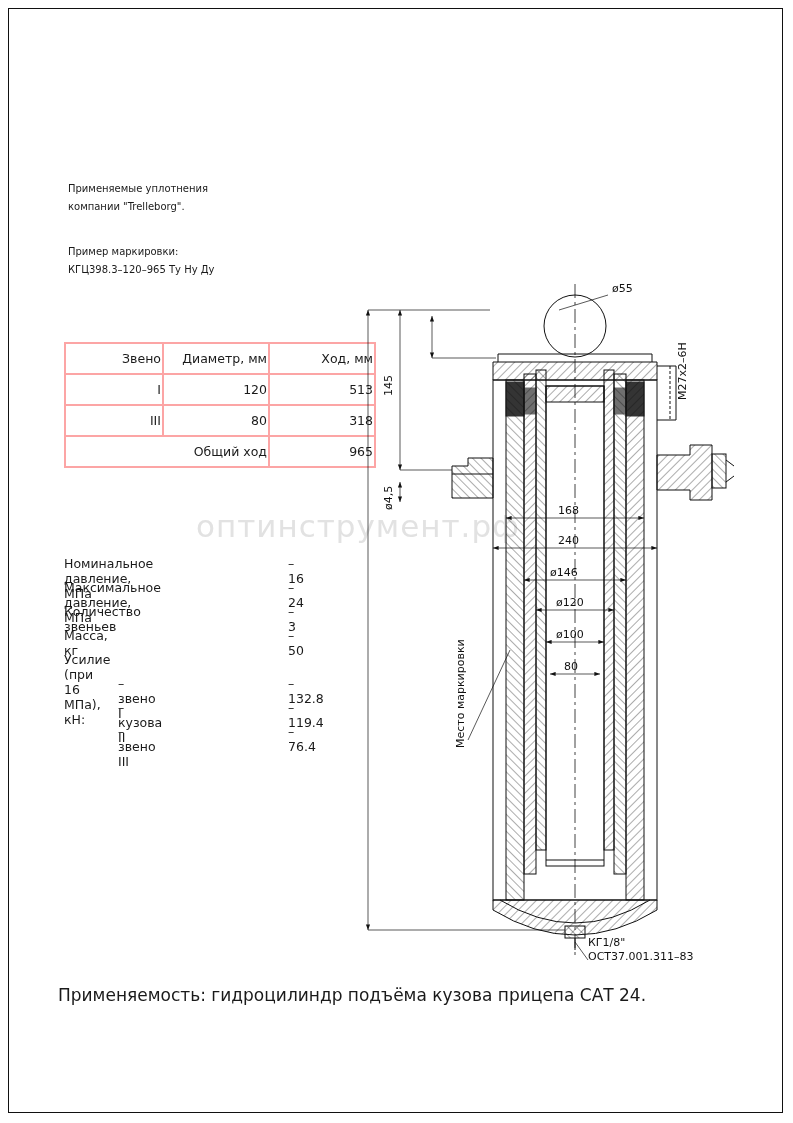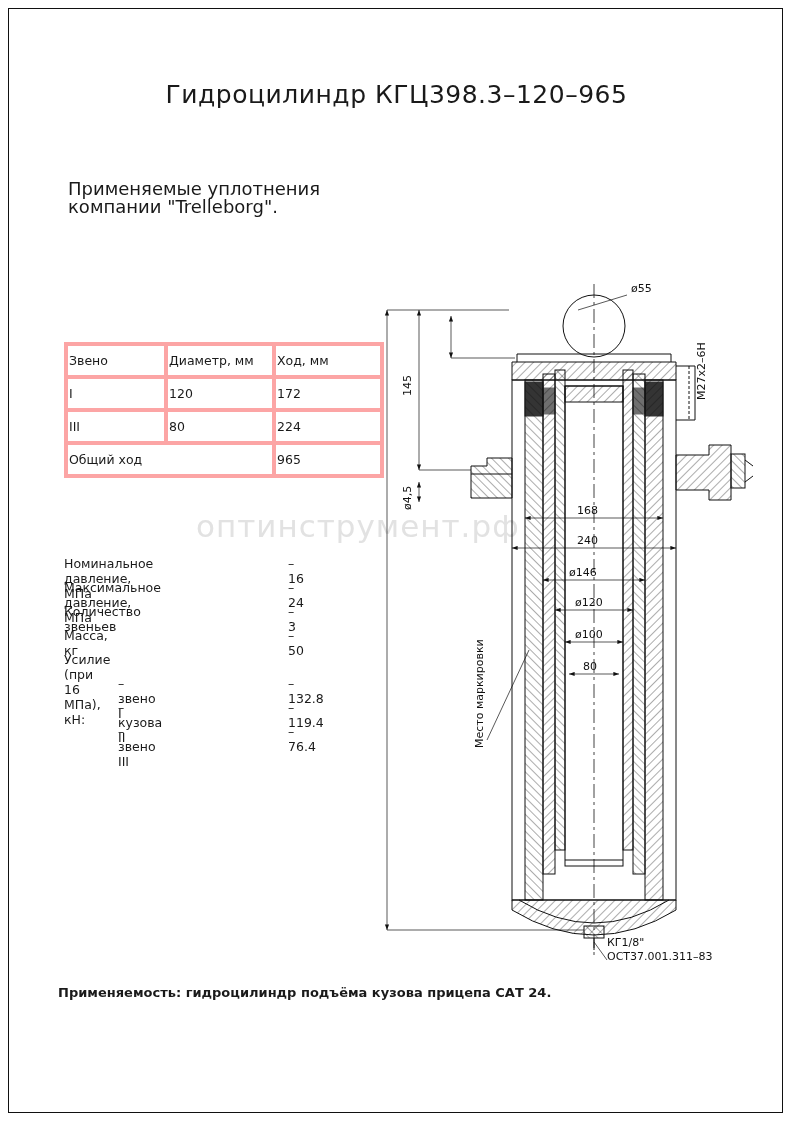--- a/index.html
+++ b/index.html
@@ -2,78 +2,79 @@
 <html><head>
 <meta charset="utf-8">
 <style>
   html,body{margin:0;padding:0;background:#fff;}
   body{width:793px;height:1123px;position:relative;font-family:"DejaVu Sans",sans-serif;color:#1a1a1a;overflow:hidden;}
   .page{position:absolute;left:0;top:0;width:793px;height:1123px;}
   .border{position:absolute;left:8px;top:8px;width:775px;height:1105px;border:1px solid #111;box-sizing:border-box;}
 
   .title{position:absolute;left:0;top:80px;width:793px;text-align:center;font-size:25px;letter-spacing:.5px;}
 
-  .note{position:absolute;font-size:18px;line-height:18px;white-space:pre-line;}
+  .note{position:absolute;font-size:10px;line-height:18px;white-space:pre-line;}
   .note1{left:68px;top:180px;}
   .note2{left:68px;top:243px;}
 
   
   table.spec{position:absolute;left:64px;top:342px;border-collapse:collapse;font-size:12.5px;}
-  table.spec td,table.spec th{border:4px solid #fca5a5;font-weight:normal;text-align:left;height:27px;}
+  table.spec td,table.spec th{border:2px solid #fca5a5;font-weight:normal;text-align:right;height:27px;}
   table.spec th:nth-child(1),table.spec td:nth-child(1){width:94px;}
   table.spec th:nth-child(2),table.spec td:nth-child(2){width:102px;}
   table.spec th:nth-child(3),table.spec td:nth-child(3){width:90px;}
   td.tot{width:198px;}
 
   
   .params{position:absolute;left:64px;top:556px;font-size:12.5px;}
   .prow{position:relative;height:24px;}
   .plabel{position:absolute;left:0;top:0;}
   .pval{position:absolute;left:224px;top:0;}
   .sub .plabel{left:34px;margin-left:20px;}
 
-  .applic{position:absolute;left:58px;top:985px;font-size:13px;font-weight:bold;}
+  .applic{position:absolute;left:58px;top:985px;font-size:17px;}
 
   
   .wm{position:absolute;left:196px;top:508px;font-size:31px;color:#e2e2e2;letter-spacing:1px;font-family:"DejaVu Sans",sans-serif;}
 
   
-  .draw{position:absolute;left:379px;top:270px;width:400px;height:690px;}
+  .draw{position:absolute;left:360px;top:270px;width:400px;height:690px;}
   .draw svg{display:block;}
   .vlabel{writing-mode:vertical-rl;transform:rotate(180deg);}
 </style>
 </head>
 <body>
 
 <div class="page">
   <div class="border"></div>
 
-  <div class="title">Гидроцилиндр КГЦ398.3–120–965</div>
 
   <div class="note note1">Применяемые уплотнения
 компании "Trelleborg".</div>
+  <div class="note note2">Пример маркировки:
+КГЦ398.3–120–965 Ту Ну Ду</div>
 
   <div class="wm">оптинструмент.рф</div>
 
   <table class="spec">
     <tbody>
         <tr>
       <th>Звено</th>
       <th>Диаметр, мм</th>
       <th>Ход, мм</th>
     </tr>
     <tr>
       <td>I</td>
       <td>120</td>
-      <td>172</td>
+      <td>513</td>
     </tr>
     <tr>
       <td>III</td>
       <td>80</td>
-      <td>224</td>
+      <td>318</td>
     </tr>
     <tr>
       <td class="tot" colspan="2">Общий ход</td>
       <td>965</td>
     </tr>
   </tbody>
     </table>
 
   <div class="params">
     <div class="prow">

